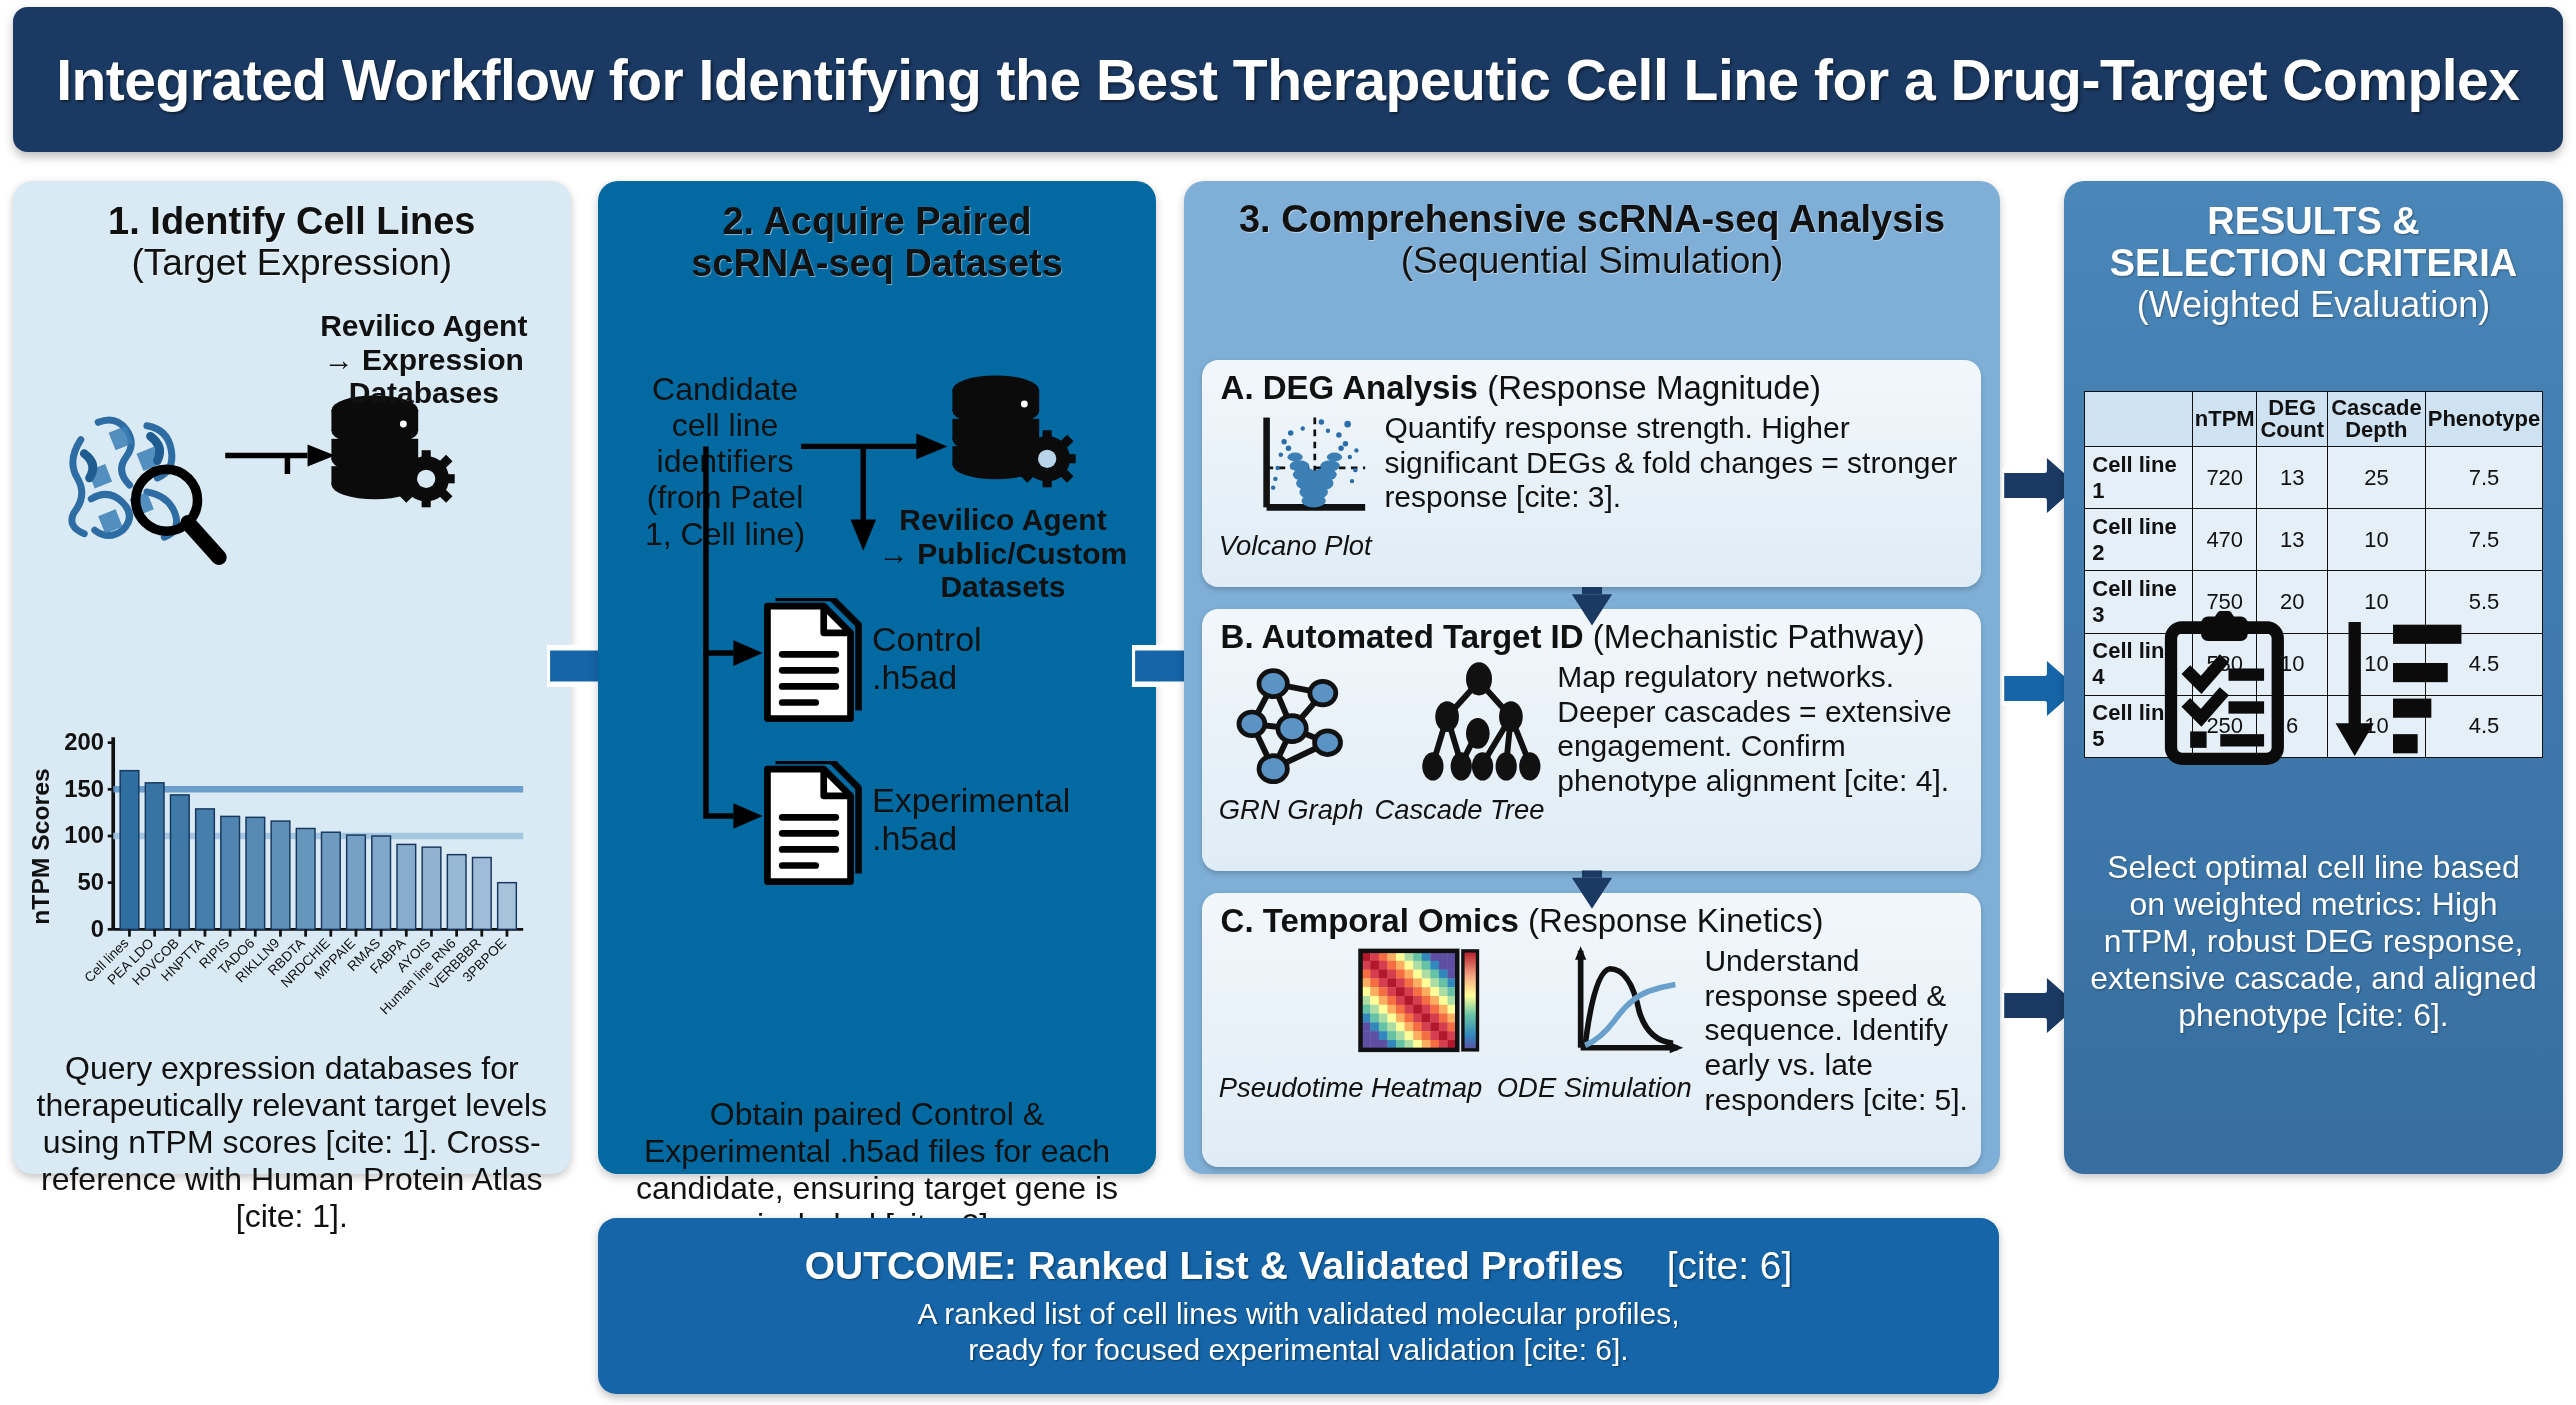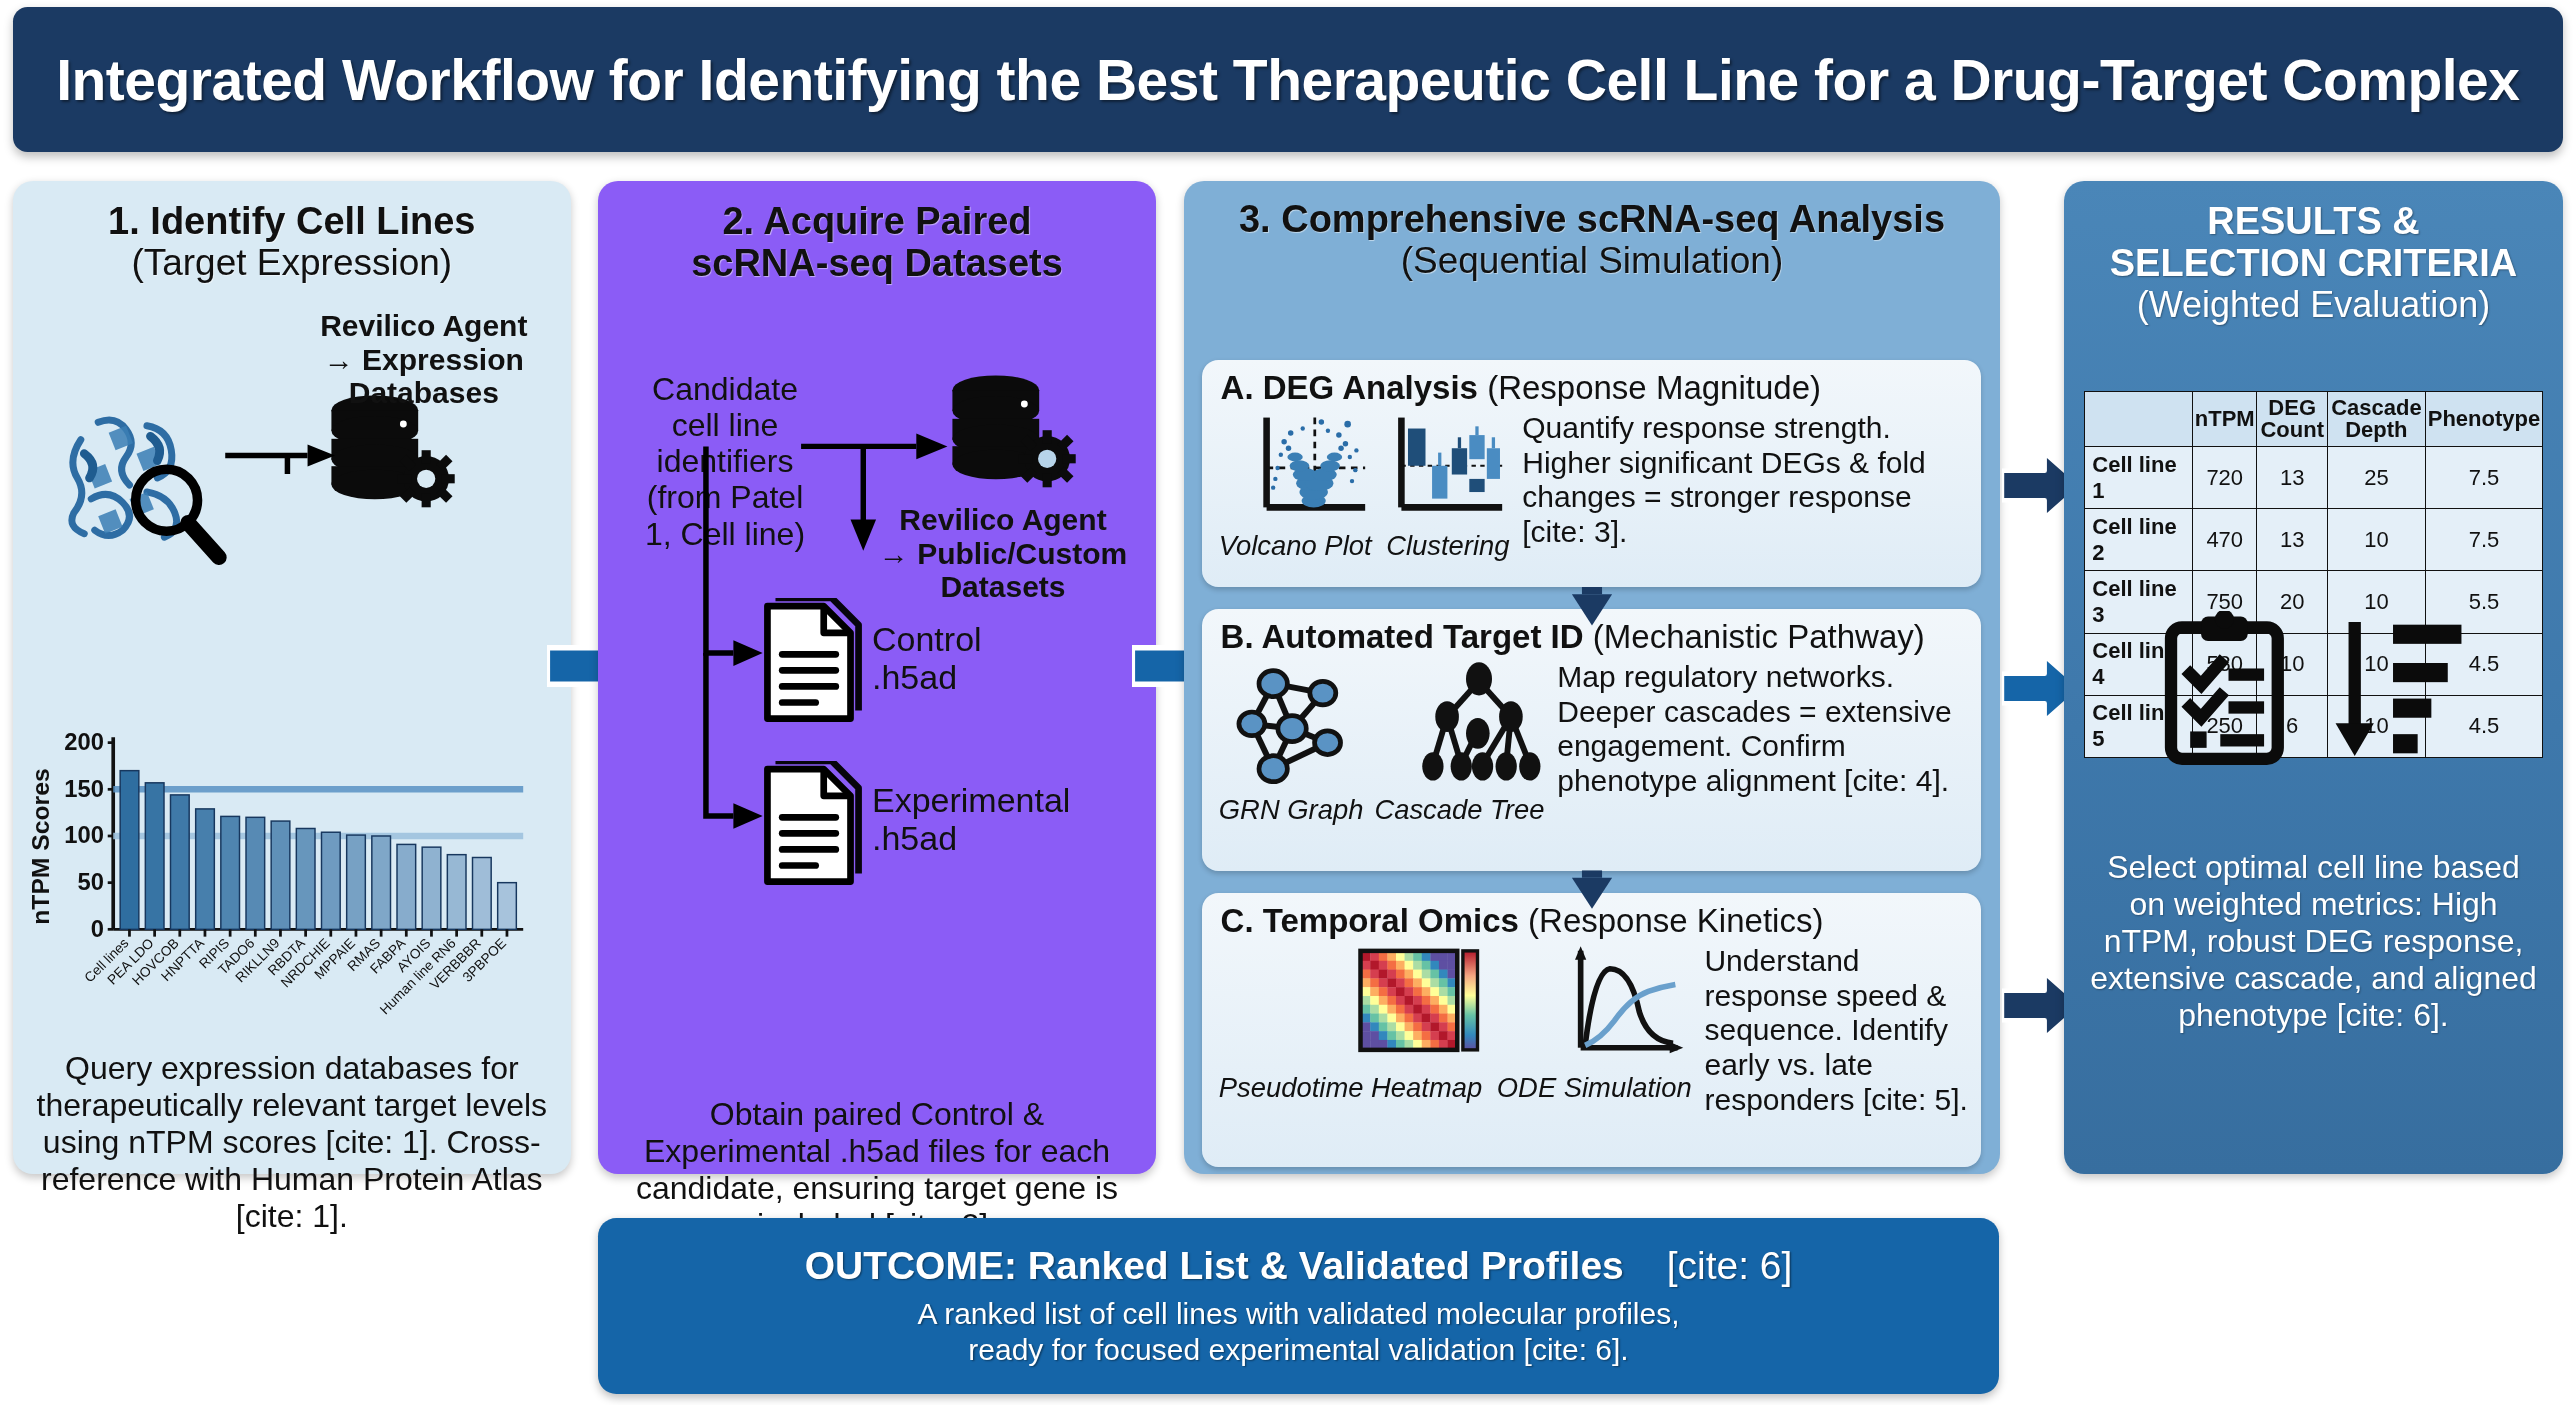--- a/index.html
+++ b/index.html
@@ -30,21 +30,21 @@
     white-space: nowrap;
   }
 
   
   .panel {
     position: absolute;
     border-radius: 20px;
     box-shadow: 0 3.7px 8.2px rgba(0,0,0,0.22);
   }
   #panel-1 { left: 12.8px;   top: 181px; width: 558px;  height: 993px; background: #d9eaf4; }
-  #panel-2 { left: 598px;  top: 181px; width: 558px;  height: 993px; background: #8b5cf6; }
+  #panel-2 { left: 598px;  top: 181px; width: 558px;  height: 993px; background: #0369a1; }
   #panel-3 { left: 1184px; top: 181px; width: 816px;  height: 993px; background: #7fafd6; }
   #panel-4 { left: 2064px; top: 181px; width: 499px;  height: 993px;
              background: linear-gradient(180deg,#4a86b8 0%,#3e78ab 55%,#376e9f 100%); }
 
   .p-head {
     text-align: center;
     color: #111;
     font-weight: bold;
     line-height: 1.1;
     text-shadow: 0.9px 0.9px 0.9px rgba(255,255,255,0.5);
@@ -458,38 +458,20 @@
               <circle cx="95" cy="54" r="2"></circle>
             <circle cx="22" cy="62" r="2"></circle>
               <circle cx="92" cy="64" r="2"></circle>
             <circle cx="88" cy="12" r="3"></circle>
               <circle cx="64" cy="10" r="2.5"></circle>
             <circle cx="20" cy="70" r="2"></circle>
               <circle cx="96" cy="36" r="2"></circle>
           </g>
         </svg>
         <div class="viz-cap">Volcano Plot</div>
-      </div>
-      <div class="viz" style="margin-left:14.6px">
-        <svg width="121" height="115" viewBox="0 0 110 105">
-          <line x1="12" y1="6" x2="12" y2="88" stroke="#111" stroke-width="6"></line>
-          <line x1="12" y1="88" x2="104" y2="88" stroke="#111" stroke-width="6"></line>
-          <line x1="12" y1="50" x2="104" y2="50" stroke="#111" stroke-width="2" stroke-dasharray="4 4"></line>
-          <rect x="18" y="16" width="16" height="34" fill="#1f4e79"></rect>
-          <rect x="40" y="50" width="14" height="30" fill="#4a8cc2"></rect>
-          <line x1="47" y1="38" x2="47" y2="50" stroke="#4a8cc2" stroke-width="3"></line>
-          <rect x="58" y="34" width="14" height="24" fill="#1f4e79"></rect>
-          <line x1="65" y1="24" x2="65" y2="34" stroke="#1f4e79" stroke-width="3"></line>
-          <rect x="74" y="22" width="14" height="22" fill="#4a8cc2"></rect>
-          <line x1="81" y1="14" x2="81" y2="22" stroke="#4a8cc2" stroke-width="3"></line>
-          <rect x="74" y="62" width="14" height="12" fill="#1f4e79"></rect>
-          <rect x="90" y="34" width="12" height="28" fill="#4a8cc2"></rect>
-          <line x1="96" y1="24" x2="96" y2="34" stroke="#4a8cc2" stroke-width="3"></line>
-        </svg>
-        <div class="viz-cap">Clustering</div>
       </div>
       <div class="card-desc">Quantify response strength. Higher significant DEGs &amp; fold changes = stronger response [cite: 3].</div>
     </div>
   </div>
 
   <div class="sub-card" id="card-b">
     <div class="card-title">
       <span>B. Automated Target ID</span>
       <span class="norm">(Mechanistic Pathway)</span>
     </div>

